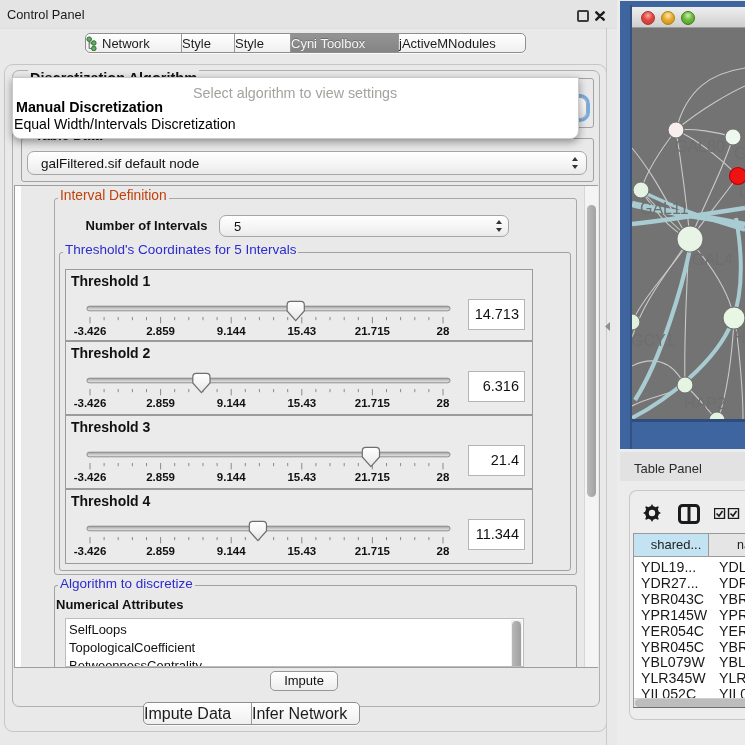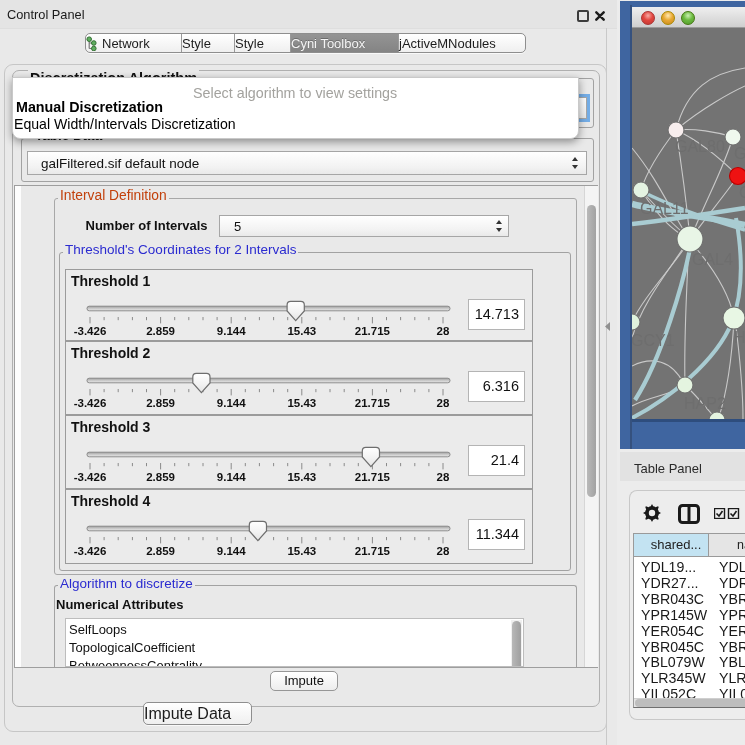--- a/index.html
+++ b/index.html
@@ -1,20 +1,20 @@
 <!DOCTYPE html>
 <html><head><meta charset="utf-8"><style>
 html,body{margin:0;padding:0}
 body{width:745px;height:745px;position:relative;overflow:hidden;background:#e9e9e9;
  font-family:"Liberation Sans",sans-serif;-webkit-font-smoothing:antialiased}
 .abs{position:absolute}
 .b{font-weight:bold}
 .grp{position:absolute;border:1px solid #a2a2a2;border-radius:3px}
 .glabel{position:absolute;background:#e9e9e9;padding:0 2px;line-height:12px}
-.combo{position:absolute;border:1px solid #a6a6a6;border-radius:0;
+.combo{position:absolute;border:1px solid #a6a6a6;border-radius:7px;
  background:linear-gradient(#ffffff,#f2f2f2 70%,#e9e9e9);box-sizing:border-box}
 .combo .ar{position:absolute;right:7px;top:50%;margin-top:-7px;width:8px;height:14px}
 .seg{position:absolute;display:flex;height:18px;border:1px solid #8e8e8e;border-radius:5px;
  background:linear-gradient(#ffffff,#efefef);overflow:hidden;box-shadow:0 1px 0 rgba(255,255,255,.7)}
 .seg div{display:flex;align-items:center;justify-content:flex-start;font-size:13px;color:#1c1c1c;
  border-right:1px solid #999;white-space:nowrap}
 .seg div:last-child{border-right:none}
 .seg div.sel{background:linear-gradient(#949494,#848484);color:#f4f4f4;text-shadow:0 -1px 0 rgba(0,0,0,.25)}
 .segb{height:21px}
 .segb div{font-weight:normal;font-size:16px}
@@ -77,21 +77,21 @@
 <div class="abs b" style="left:85.5px;top:218px;font-size:13px;color:#111">Number of Intervals</div>
 <div class="combo" style="left:219px;top:215px;width:290px;height:22px">
  <span class="abs" style="left:14px;top:3px;font-size:13px;color:#111">5</span>
  <svg class="ar" style="right:5px" width="8" height="14" viewBox="0 0 8 14">
       <path d="M4 1 L7 5 H1 z" fill="#333"></path>
       <path d="M4 13 L1 9 H7 z" fill="#333"></path>
     </svg>
 </div>
 
 <div class="grp" style="left:59px;top:252px;width:510px;height:317px"></div>
-<div class="abs glabel" style="left:63px;top:243.5px;font-size:13.5px;color:#2b2bd0">Threshold's Coordinates for 2 Intervals</div>
+<div class="abs glabel" style="left:63px;top:243.5px;font-size:13.5px;color:#2b2bd0">Threshold's Coordinates for 5 Intervals</div>
 
 <svg width="0" height="0" style="position:absolute">
     <defs>
 <linearGradient id="trk" x1="0" y1="0" x2="0" y2="1">
         <stop offset="0" stop-color="#9e9e9e"></stop>
         <stop offset="0.45" stop-color="#c6c6c6"></stop>
         <stop offset="1" stop-color="#ebebeb"></stop>
       </linearGradient>
 <linearGradient id="thm" x1="0" y1="0" x2="0" y2="1">
         <stop offset="0" stop-color="#ffffff"></stop>
@@ -168,20 +168,21 @@
  <div style="position:absolute;left:3px;top:2px;font-size:13px;color:#111;line-height:17.8px">SelfLoops<br>TopologicalCoefficient<br>BetweennessCentrality</div>
  <div style="position:absolute;right:1px;top:1px;width:11px;height:60px;background:#f0f0f0"></div>
  <div style="position:absolute;right:2px;top:2px;width:9px;height:60px;background:linear-gradient(90deg,#b8b8b8,#9f9f9f);border-radius:5px"></div>
 </div>
 
 <div class="abs" style="left:270px;top:671px;width:66px;height:18px;border:1px solid #969696;border-radius:5px;
  background:linear-gradient(#ffffff,#ededed);font-size:13px;color:#111;text-align:center;line-height:17px">Impute</div>
 
 <div class="seg segb" style="left:143px;top:702px">
  <div style="width:107px">Impute Data</div>
+ <div style="width:107px">Infer Network</div>
 </div>
 
 <div class="abs" style="left:12px;top:77px;width:565px;height:60px;background:#fff;border:1px solid #c9c9c9;
  border-radius:0 0 8px 8px;box-shadow:0 3px 9px rgba(0,0,0,.4);z-index:30"></div>
 <div class="abs" style="left:193px;top:85px;font-size:14.3px;color:#a3a29e;z-index:31">Select algorithm to view settings</div>
 <div class="abs b" style="left:16px;top:99px;font-size:14.3px;color:#000;z-index:31">Manual Discretization</div>
 <div class="abs" style="left:14px;top:115.5px;font-size:14.1px;color:#000;z-index:31">Equal Width/Intervals Discretization</div>
 
 <div class="abs" style="left:617px;top:0;width:128px;height:745px;background:#ececec"></div>
 <div class="abs" style="left:606px;top:28px;width:1px;height:717px;background:#c9c9c9"></div>

